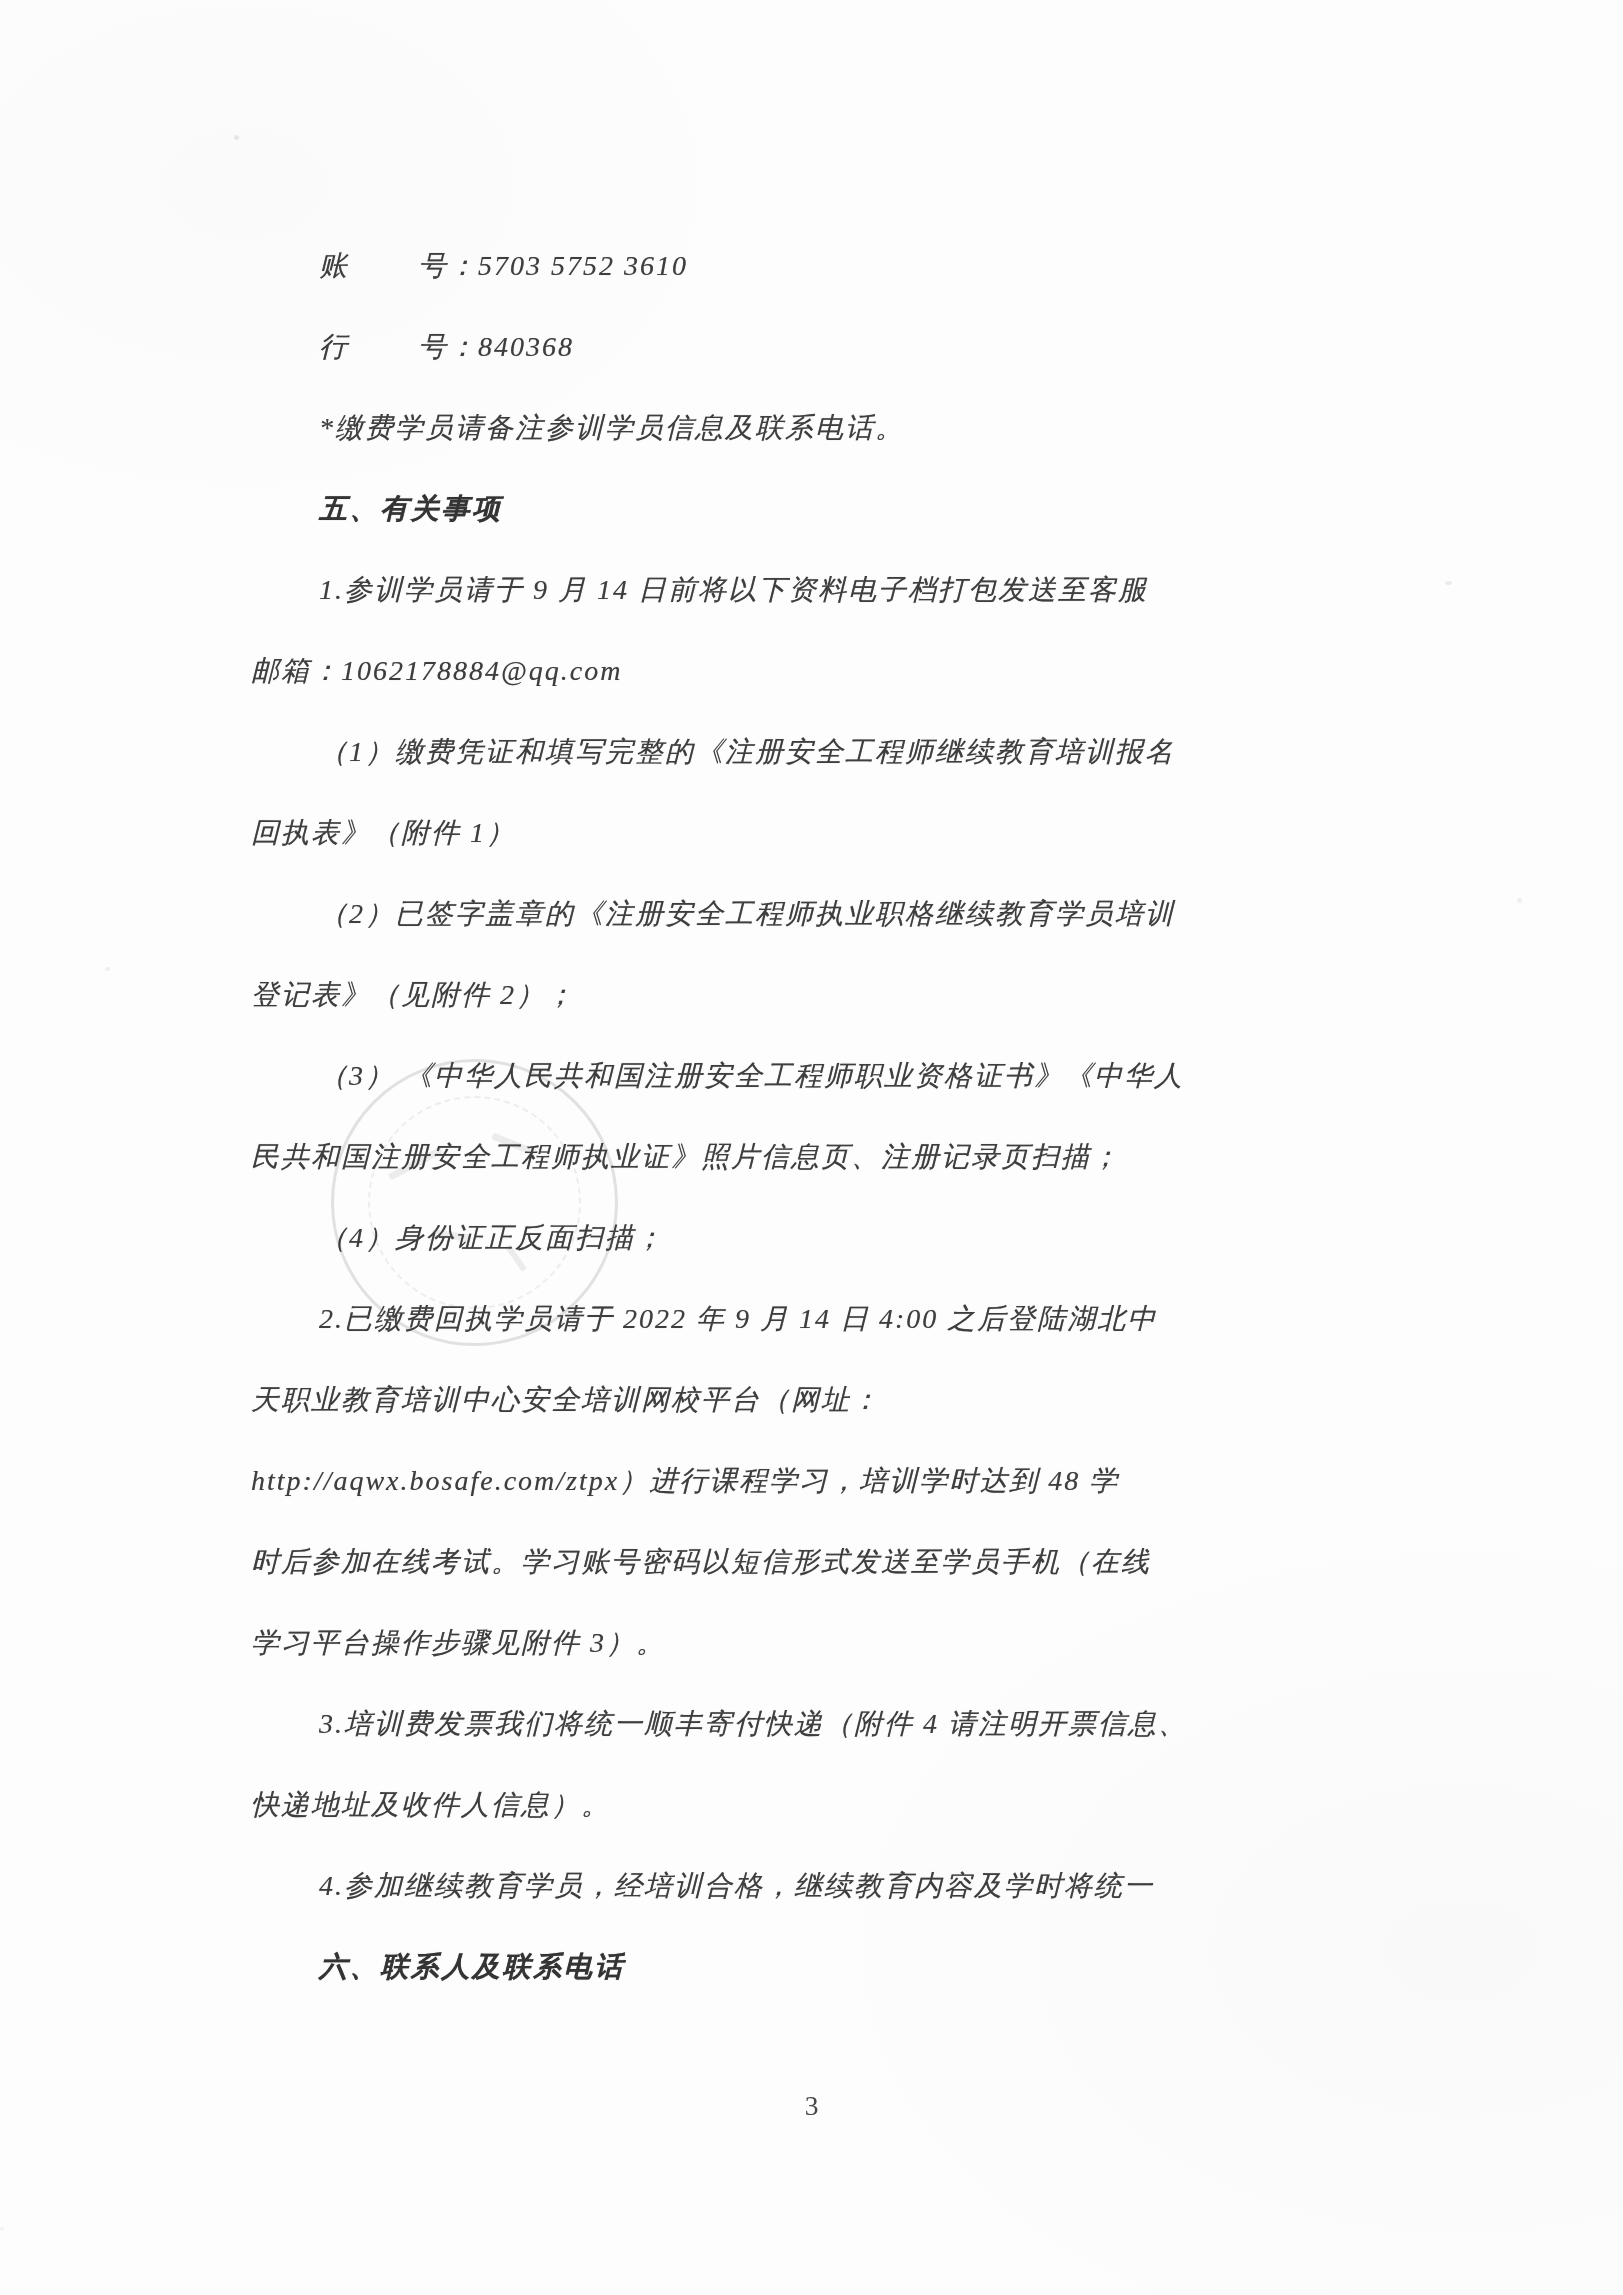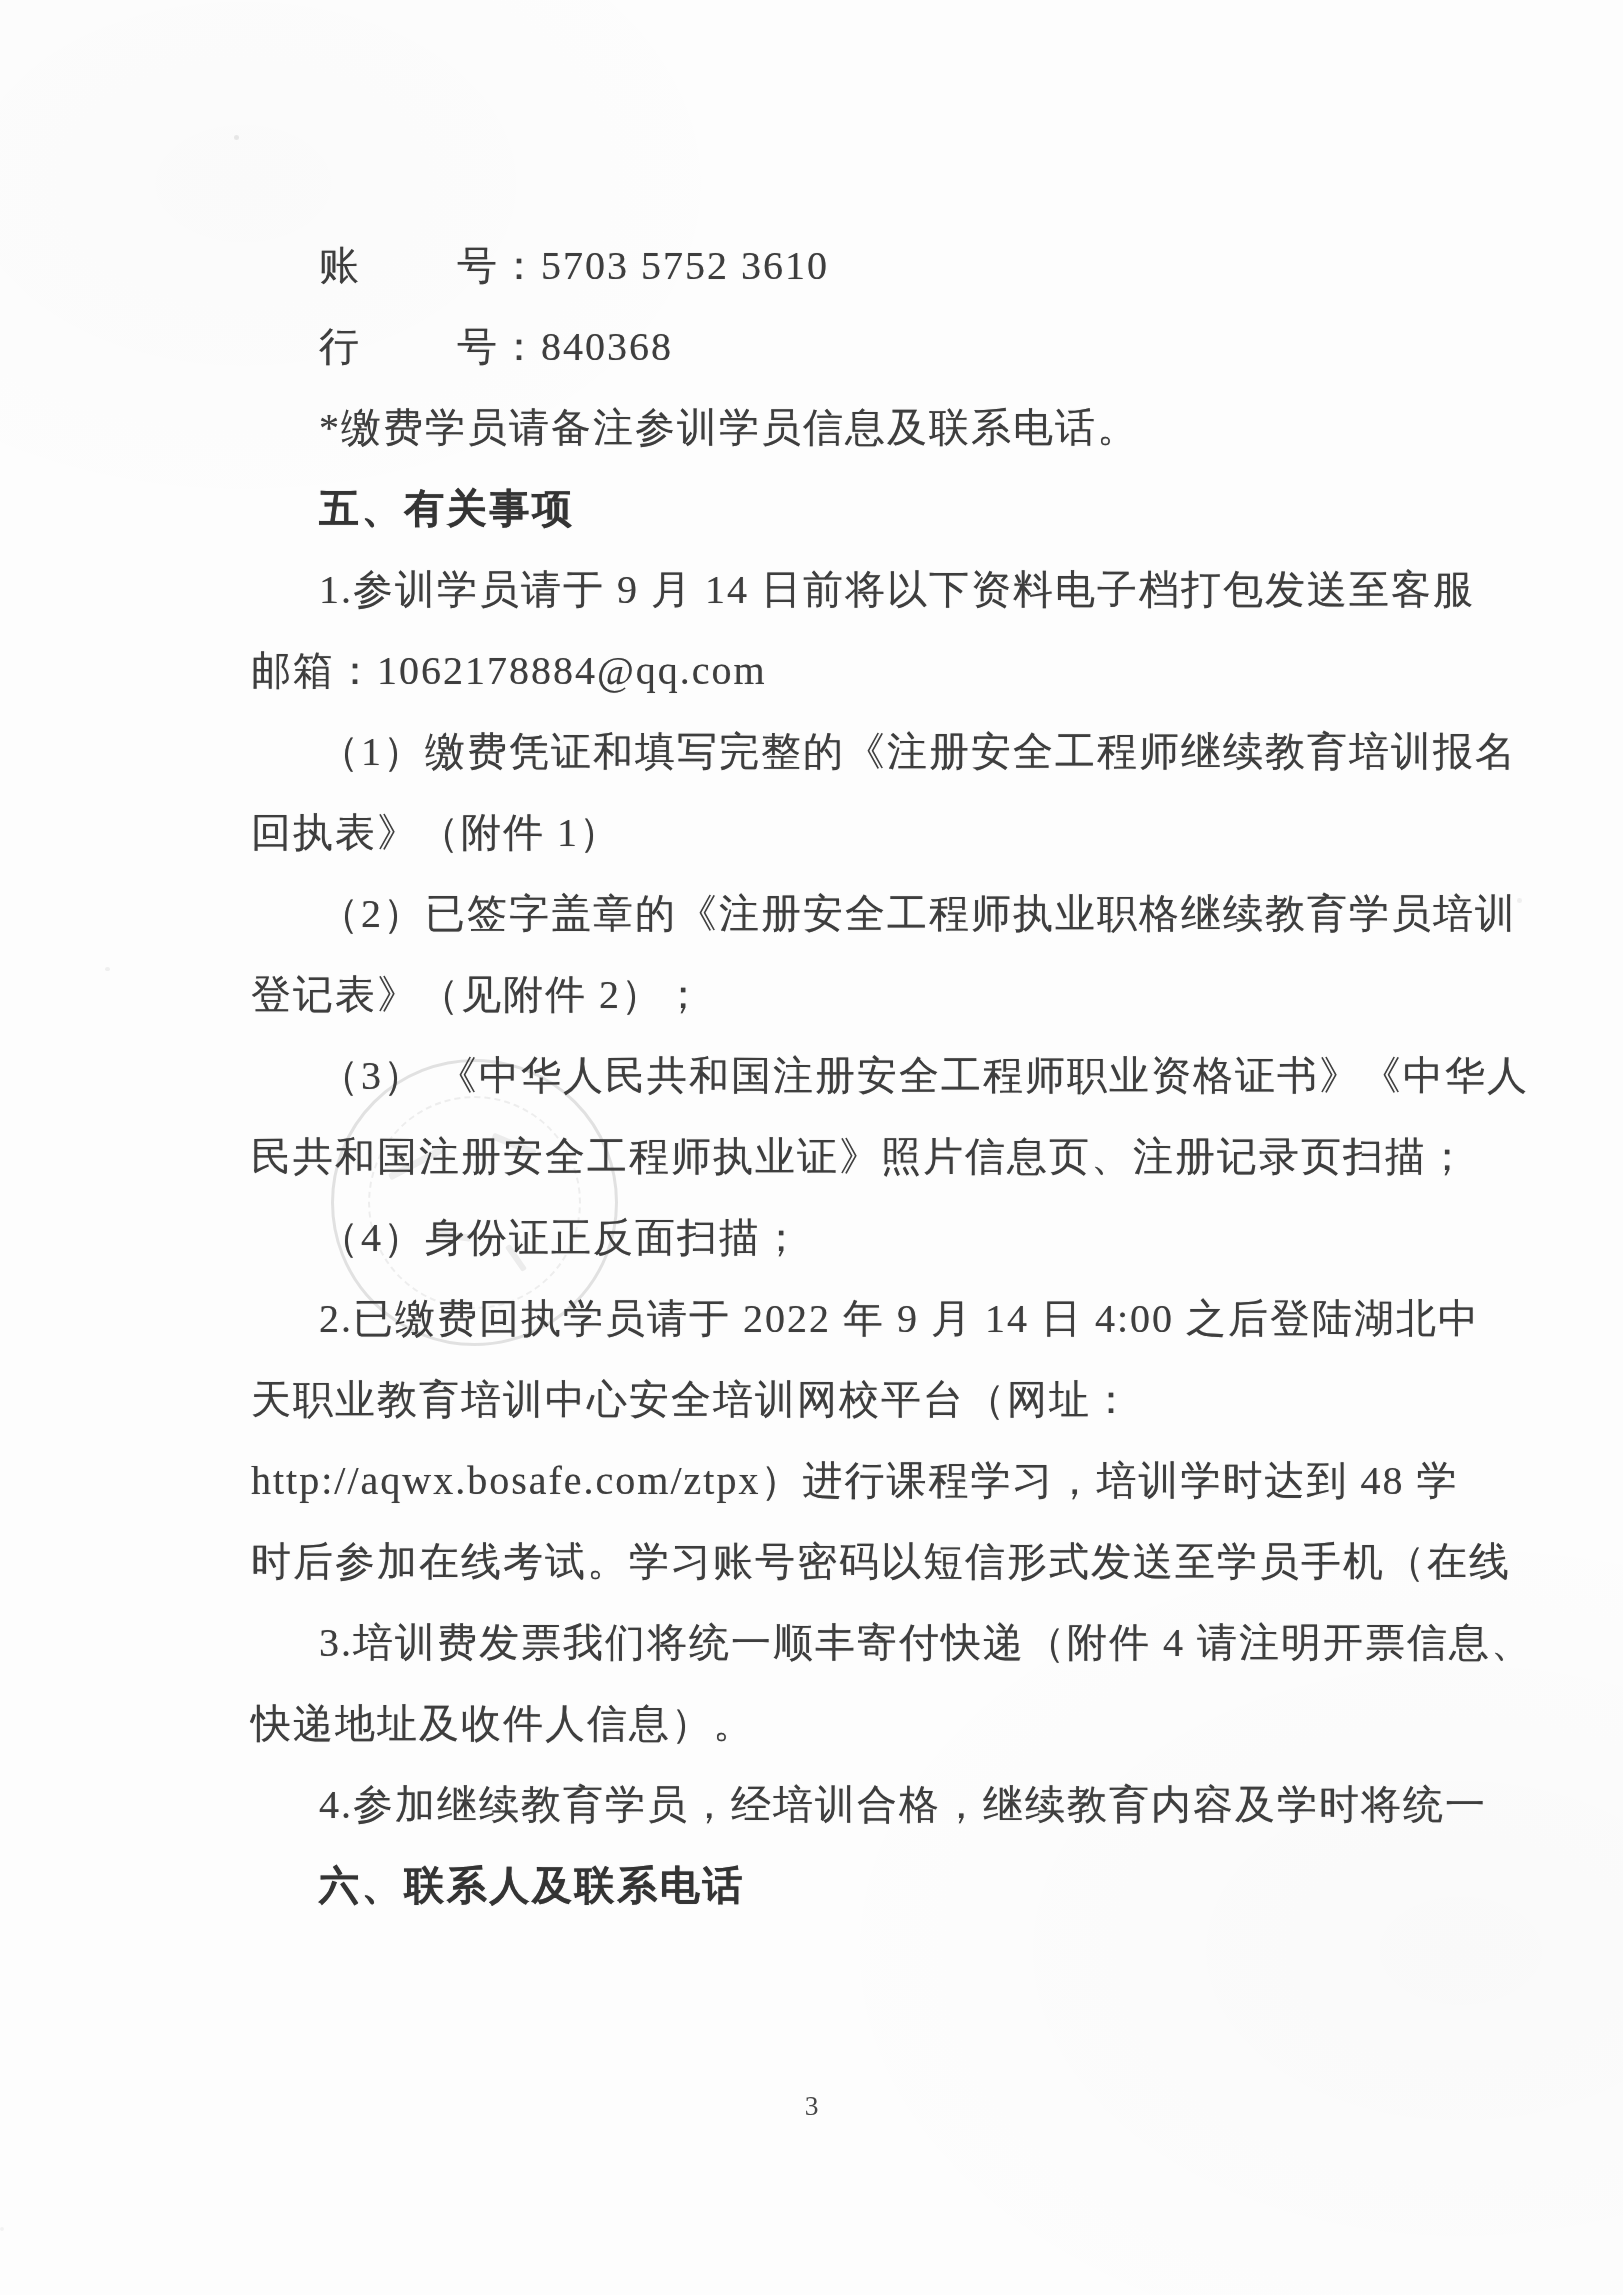--- a/index.html
+++ b/index.html
@@ -31,24 +31,25 @@
   .content {
     position: absolute;
     top: 225px;
     left: 0;
     right: 0;
     z-index: 2;
   }
   .line {
     height: 81px;
     line-height: 81px;
-    font-size: 40px;
+    font-size: 28px;
     letter-spacing: 2px;
     white-space: pre;
     text-shadow: 0 0 0.7px rgba(62,62,62,0.55);
+    font-style: italic;
   }
   .indent { padding-left: 319px; }
   .flush  { padding-left: 251px; }
   .heading {
     font-weight: bold;
     color: #343434;
     letter-spacing: 2.6px;
     text-shadow: 0 0 0.7px rgba(40,40,40,0.7);
   }
   .url { letter-spacing: 2px; }
@@ -135,20 +136,21 @@
     <div class="line flush">回执表》（附件 1）</div>
     <div class="line indent">（2）已签字盖章的《注册安全工程师执业职格继续教育学员培训</div>
     <div class="line flush">登记表》（见附件 2）；</div>
     <div class="line indent">（3） 《中华人民共和国注册安全工程师职业资格证书》《中华人</div>
     <div class="line flush">民共和国注册安全工程师执业证》照片信息页、注册记录页扫描；</div>
     <div class="line indent">（4）身份证正反面扫描；</div>
     <div class="line indent">2.已缴费回执学员请于 2022 年 9 月 14 日 4:00 之后登陆湖北中</div>
     <div class="line flush">天职业教育培训中心安全培训网校平台（网址：</div>
     <div class="line flush url">http://aqwx.bosafe.com/ztpx）进行课程学习，培训学时达到 48 学</div>
     <div class="line flush">时后参加在线考试。学习账号密码以短信形式发送至学员手机（在线</div>
+    <div class="line flush">学习平台操作步骤见附件 3）。</div>
     <div class="line indent">3.培训费发票我们将统一顺丰寄付快递（附件 4 请注明开票信息、</div>
     <div class="line flush">快递地址及收件人信息）。</div>
     <div class="line indent">4.参加继续教育学员，经培训合格，继续教育内容及学时将统一</div>
     <div class="line indent heading">六、联系人及联系电话</div>
   </div>
 
   <div class="page-number">3</div>
 
 </div>
 

